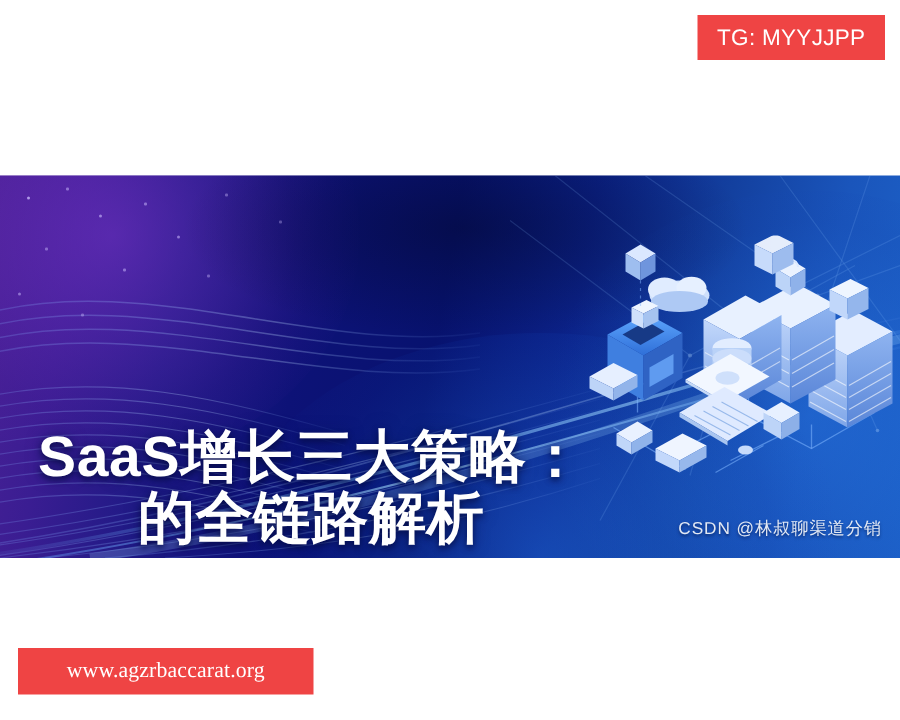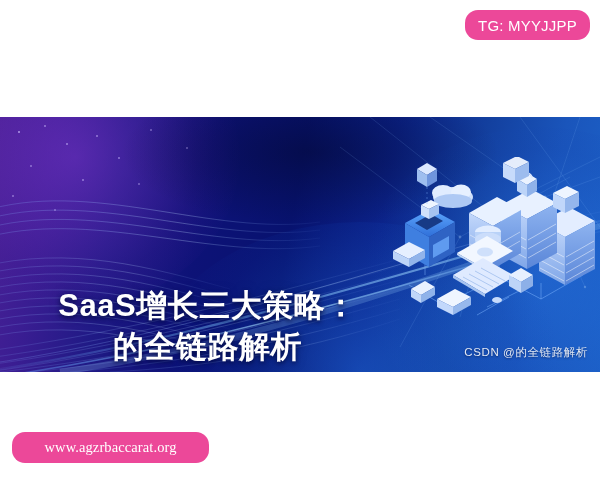--- a/index.html
+++ b/index.html
@@ -104,21 +104,21 @@
     position: absolute;
     left: 0;
     top: 168px;
     width: 415px;
     text-align: center;
     z-index: 6;
   }
   .title-line {
     color: #ffffff;
     font-weight: bold;
-    font-size: 31px;
+    font-size: 38px;
     line-height: 41px;
     letter-spacing: 0.5px;
     white-space: nowrap;
     text-shadow:
       0 2px 4px rgba(4,10,60,0.75),
       0 0 10px rgba(8,20,90,0.55);
   }
   .title-line-2 { letter-spacing: 0px; }
 
   
@@ -140,28 +140,27 @@
     color: rgba(255,255,255,0.88);
     letter-spacing: 0.6px;
     z-index: 7;
     text-shadow: 0 1px 2px rgba(0,20,70,0.6);
     white-space: nowrap;
   }
 
   
   .badge {
     position: absolute;
-    background: #ec4899;
+    background: #ef4444;
     color: #ffffff;
     display: flex;
     align-items: center;
     justify-content: center;
     z-index: 20;
     white-space: nowrap;
-    border-radius: 13px;
   }
   .badge-tg {
     right: 10px;
     top: 10px;
     width: 125px;
     height: 30px;
     font-size: 15px;
     letter-spacing: 0.2px;
   }
   .badge-url {
@@ -442,21 +441,21 @@
       </g>
 
       <g>
         <polygon points="26,12 36,6 46,12 36,18" fill="#dbe8ff"></polygon>
         <polygon points="26,12 36,18 36,30 26,24" fill="#9ebeef"></polygon>
         <polygon points="36,18 46,12 46,24 36,30" fill="#6f95dd"></polygon>
         <line x1="36" y1="30" x2="36" y2="48" stroke="#7fb6ff" stroke-opacity="0.5" stroke-width="0.8" stroke-dasharray="2 3"></line>
       </g>
     </svg>
 
-    <div class="watermark">CSDN @的全链路解析</div>
+    <div class="watermark">CSDN @林叔聊渠道分销</div>
 
   </div>
 
   <div class="badge badge-tg">
     <span>TG: MYYJJPP</span>
   </div>
 
   <div class="badge badge-url">
     <span>www.agzrbaccarat.org</span>
   </div>

